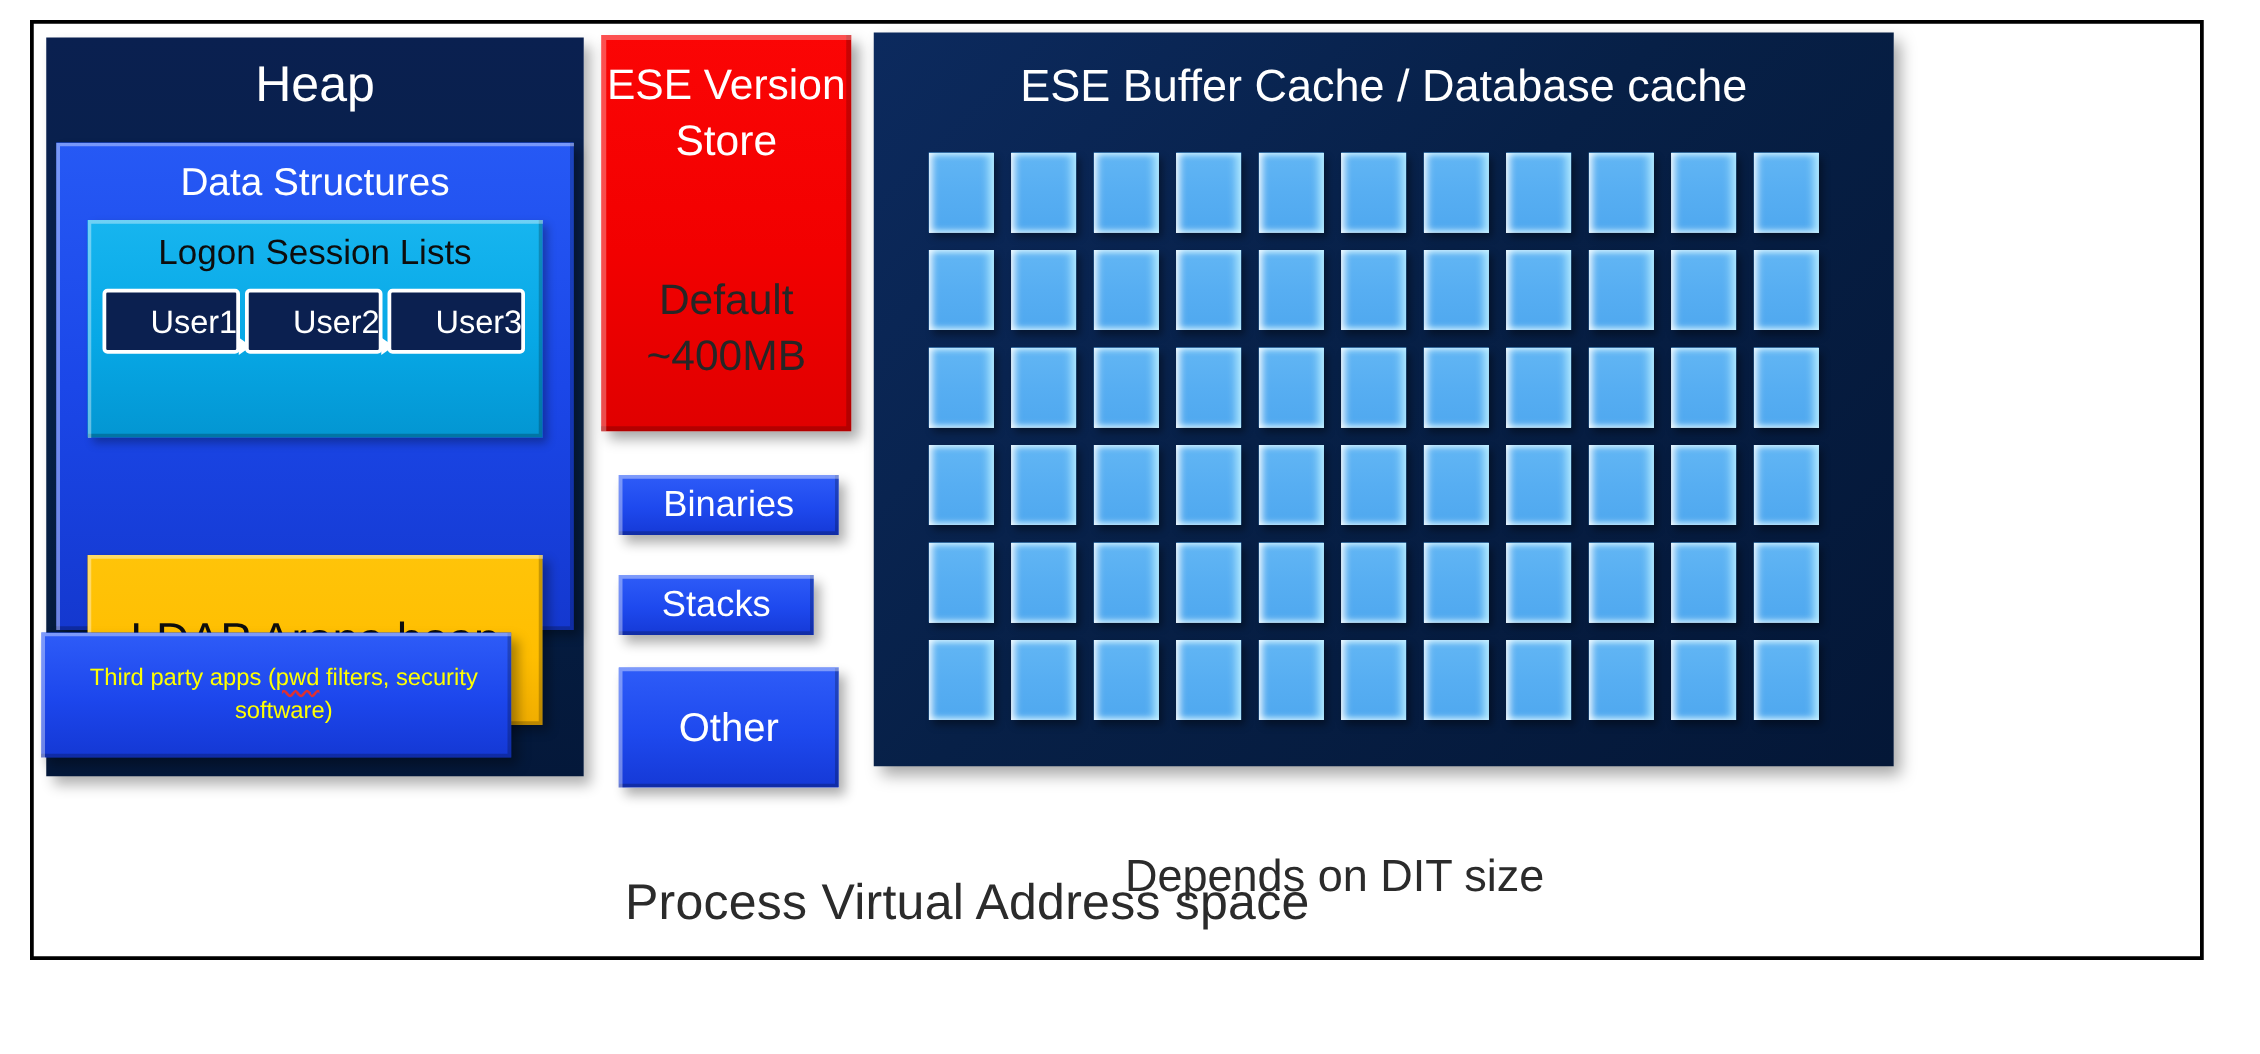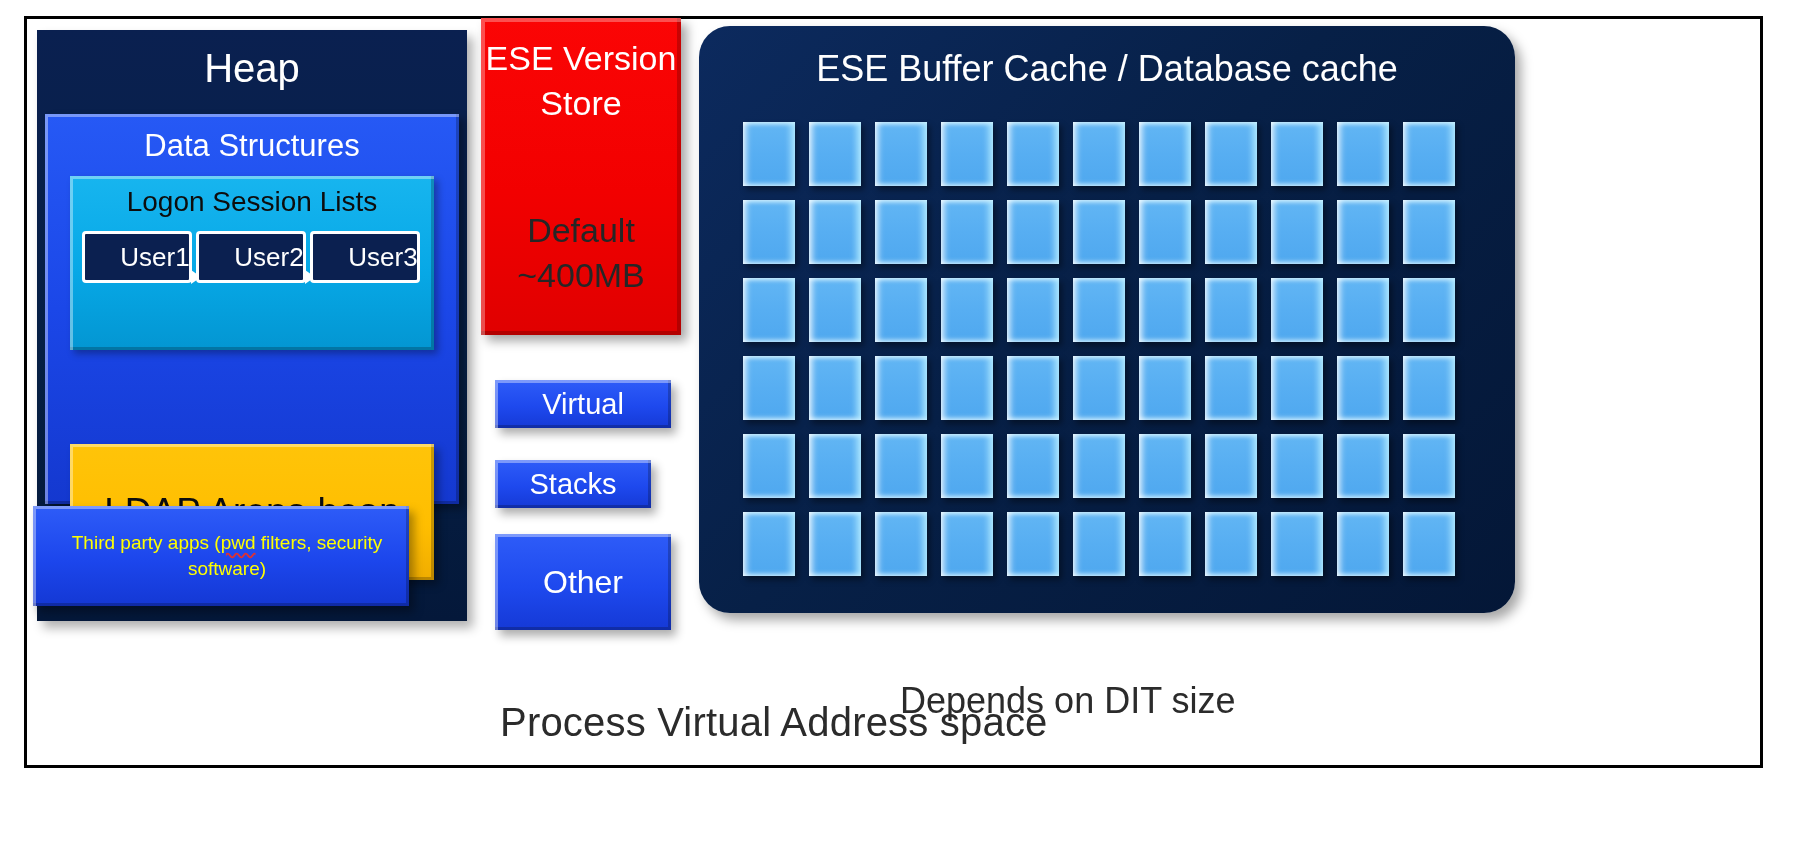--- a/index.html
+++ b/index.html
@@ -101,21 +101,21 @@
   }
   .sp-err{
     text-decoration:underline;
     text-decoration-color:#e03030;
     text-decoration-style:wavy;
     text-underline-offset:3px;
   }
 
   
   .ese-version{
-    position:absolute;left:481px;top:18px;width:200px;height:317px;
+    position:absolute;left:481px;top:28px;width:200px;height:317px;
     background:linear-gradient(180deg,#fb0505 0%,#f20000 55%,#e00000 100%);
     box-shadow:6px 6px 10px rgba(0,0,0,.35);
     z-index:4;
   }
   .ese-version::before{
     content:"";position:absolute;left:0;top:0;width:100%;height:100%;
     box-shadow:inset 4px 4px 0 rgba(255,255,255,.30),
                inset -4px -4px 0 rgba(0,0,0,.20);
   }
   .ese-v-name{
@@ -143,21 +143,20 @@
   .mid-binaries{left:495px;top:380px;width:176px;height:48px;font-size:29px;}
   .mid-stacks{left:495px;top:460px;width:156px;height:48px;font-size:29px;}
   .mid-other{left:495px;top:534px;width:176px;height:96px;font-size:32px;}
 
   
   .cache-panel{
     position:absolute;left:699px;top:26px;width:816px;height:587px;
     background:linear-gradient(135deg,#0c2a5e 0%,#072047 45%,#041737 100%);
     box-shadow:6px 7px 12px rgba(0,0,0,.35);
     z-index:4;
-    border-radius:31px;
   }
   .cache-title{
     position:absolute;left:0;top:22px;width:100%;text-align:center;
     color:#fff;font-size:36px;
   }
   .cache-grid{
     position:absolute;left:44px;top:96px;
     display:grid;grid-template-columns:repeat(11,52px);
     grid-auto-rows:64px;column-gap:14px;row-gap:14px;
   }
@@ -220,21 +219,21 @@
       <span>Third party apps (</span><span class="sp-err">pwd</span><span> filters, security software)</span>
     </div>
   </div>
 
   <div class="ese-version">
     <div class="ese-v-name">ESE Version Store</div>
     <div class="ese-v-size">Default ~400MB</div>
   </div>
 
   <div class="mid-box mid-binaries">
-    <span>Virtual</span>
+    <span>Binaries</span>
   </div>
   <div class="mid-box mid-stacks">
     <span>Stacks</span>
   </div>
   <div class="mid-box mid-other">
     <span>Other</span>
   </div>
 
   <div class="cache-panel">
     <div class="cache-title">ESE Buffer Cache / Database cache</div>

